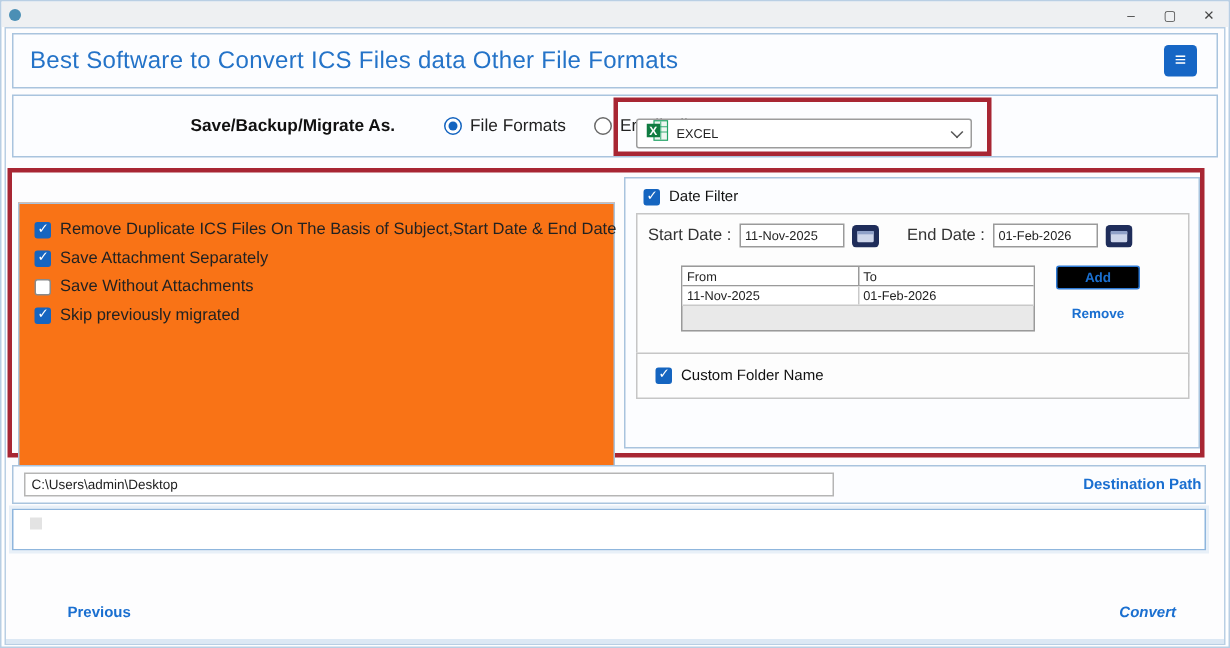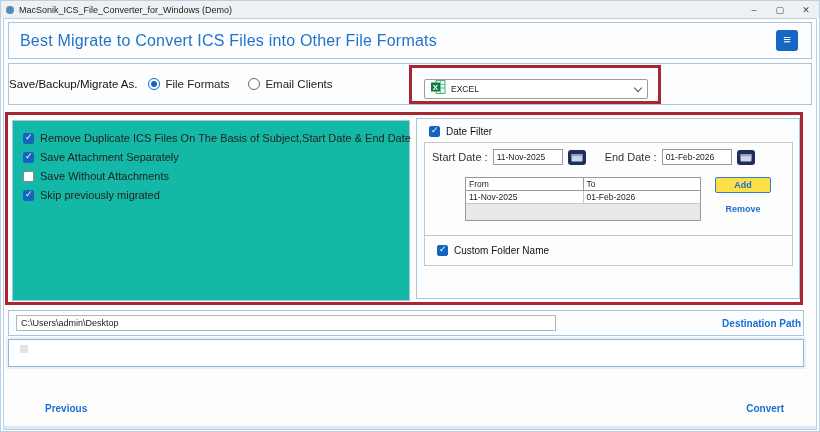--- a/index.html
+++ b/index.html
@@ -22,42 +22,42 @@
   .panel { border:1px solid #a9c4de; background:#fcfdff; position:absolute; }
 
   
   .header-panel { left:4px; top:3px; width:804px; height:37px; display:flex; align-items:center; }
   .header-title { margin-left:11px; font-size:16px; color:#2473c8; letter-spacing:.2px; }
   .menu-btn { margin-left:auto; margin-right:13px; width:22px; height:21px; background:#1666c5;
               border-radius:3px; color:#fff; font-size:13px; line-height:20px; text-align:center; cursor:pointer; }
 
   
   .save-panel { left:4px; top:44px; width:804px; height:42px; display:flex; align-items:center; }
-  .save-label { font-size:11.5px; font-weight:normal; color:#111;text-align:right; }
-  .radio-group { display:flex; align-items:center; gap:19px;padding-left:11px; }
+  .save-label { margin-left:118px; font-size:11.5px; font-weight:bold; color:#111;text-align:right; }
+  .radio-group { display:flex; align-items:center; margin-left:22px; gap:19px;padding-left:11px; }
   .radio-item { display:flex; align-items:center; gap:5px; font-size:11.5px; color:#222; cursor:pointer; }
   .radio { width:12px; height:12px; border-radius:50%; border:1px solid #6a6a6a; background:#fff;
            position:relative; flex:0 0 auto; }
   .radio.selected { border:1px solid #1565c0; }
   .radio.selected::after { content:""; position:absolute; left:2px; top:2px; width:6px; height:6px;
            border-radius:50%; background:#1565c0; }
   .dropdown-annotation { position:absolute; left:400px; top:1px; width:252px; height:39px;
            border:3px solid #a82633; }
   .dropdown { position:absolute; left:12px; top:11px; width:224px; height:20px; background:#fff;
            border:1px solid #9c9c9c; border-radius:2px; display:flex; align-items:center;
            padding:0 6px; cursor:pointer; }
   .dropdown-text { font-size:8.5px; color:#222; margin-left:5px; }
   .chevron { margin-left:auto; width:6px; height:6px; border-right:1px solid #555;
            border-bottom:1px solid #555; transform:rotate(45deg); margin-top:-3px; }
 
   
   .main-annotation { position:absolute; left:1px; top:93px; width:798px; height:193px;
            border:3px solid #a82633; background:transparent; }
-  .left-panel { position:absolute; left:4px; top:5px; width:398px; height:181px;
-           border:1px solid #a9c4de; background:#14b8a6; padding:11px 0 0 10px; }
+  .left-panel { position:absolute; left:4px; top:20px; width:398px; height:181px;
+           border:1px solid #a9c4de; background:#f97316; padding:11px 0 0 10px; }
   .cb-row { display:flex; align-items:center; gap:6px; margin-bottom:7px; cursor:pointer; }
   .options-list .cb-row:nth-child(4) { }
   .cb { width:11px; height:11px; border:1px solid #8a8a8a; border-radius:2px; background:#fff;
         position:relative; flex:0 0 auto; }
   .cb.checked { background:#1565c0; border-color:#1565c0; }
   .cb.checked::after { content:"✓"; position:absolute; left:1px; top:-2px; color:#fff; font-size:9px; }
   .cb-label { font-size:11px; color:#222; white-space:nowrap; }
 
   .right-panel { position:absolute; left:408px; top:3px; width:384px; height:181px;
            border:1px solid #a9c4de; background:#fcfdff; }
@@ -66,31 +66,31 @@
 
   .date-subpanel { position:absolute; left:7px; top:23px; width:369px; height:109px;
            border:1px solid #c6c6c6; background:#fdfdfd; }
   .date-row { display:flex; align-items:center; margin:6px 0 0 7px; gap:5px; }
   .date-label { font-size:11px; color:#333; white-space:nowrap; }
   .date-input { width:70px; height:16px; border:1px solid #9a9a9a; font-size:8.5px;
            font-family:"Liberation Sans",sans-serif; padding:0 3px; color:#222; }
   .cal-btn { width:18px; height:15px; border:none; background:transparent; padding:0; cursor:pointer; }
   .end-group { margin-left:14px; }
 
-  .table-row-wrap { display:flex; margin:12px 0 0 18px;padding-left:22px; }
+  .table-row-wrap { display:flex; margin:12px 0 0 7px;padding-left:22px; }
   .date-table { width:236px; height:44px; border:1px solid #9a9a9a; background:#e9e9e9;
            display:flex; flex-direction:column; }
   .dt-head { display:flex; background:#fff; border-bottom:1px solid #9a9a9a; }
   .dt-head span { flex:1; font-size:8.5px; color:#222; padding:1px 3px; }
   .dt-head span:first-child { border-right:1px solid #9a9a9a; }
   .dt-row { display:flex; background:#fff; border-bottom:1px solid #c9c9c9; }
   .dt-row span { flex:1; font-size:8.5px; color:#222; padding:1px 3px; }
   .dt-row span:first-child { border-right:1px solid #c9c9c9; }
   .table-btn-col { display:flex; flex-direction:column; align-items:center; margin-left:14px; }
-  .add-btn { width:56px; height:16px; background:#fde047; border:1px solid #2f7bd6; color:#1a6fd0;
+  .add-btn { width:56px; height:16px; background:#000000; border:1px solid #2f7bd6; color:#1a6fd0;
            font-size:9px; font-weight:bold; font-family:"Liberation Sans",sans-serif;
            border-radius:2px; cursor:pointer; line-height:13px; }
   .remove-link { margin-top:11px; color:#1a6fd0; font-size:9px; font-weight:bold; cursor:pointer; }
 
   .folder-subpanel { position:absolute; left:7px; top:116px; width:369px; height:31px;
            border:1px solid #c6c6c6; background:#fdfdfd; display:flex; align-items:center; }
   .folder-subpanel .cb { margin-left:12px; }
   .folder-label { margin-left:6px; }
   .folder-input { margin-left:9px; width:200px; height:16px; border:1px solid #9a9a9a;
            background:#fff; font-size:9px; color:#222; display:flex; align-items:center;
@@ -105,42 +105,41 @@
            cursor:pointer; white-space:nowrap; }
 
   
   .log-panel { left:4px; top:320px; width:796px; height:28px; border:1px solid #8fb6dd;
            outline:2px solid #e8f0f8; background:#fff; }
   .log-square { width:8px; height:8px; background:#e3e3e3; margin:5px 0 0 11px; }
 
   
   .footer-btn { position:absolute; color:#1a6fd0; font-size:10px; font-weight:bold; cursor:pointer; }
   .previous-btn { left:41px; top:384px; }
-  .convert-btn { right:32px; top:384px; }
+  .convert-btn { right:32px; top:384px;font-style:italic; }
   .bottom-strip { position:absolute; left:0; right:0; bottom:0; height:3px; background:#dce8f4; }
 </style>
 </head>
 <body>
 
 <div class="window">
 
   <div class="titlebar">
     <span class="title-icon"></span>
-    <span class="title-text">MacSonik_ICS_File_Converter_for_Windows (Demo)</span>
     <div class="win-controls">
       <span class="win-btn">–</span>
       <span class="win-btn">▢</span>
       <span class="win-btn">✕</span>
     </div>
   </div>
 
   <div class="app-body">
 
     <div class="panel header-panel">
-      <span class="header-title">Best Migrate to Convert ICS Files into Other File Formats</span>
+      <span class="header-title">Best Software to Convert ICS Files data Other File Formats</span>
       <div class="menu-btn">≡</div>
     </div>
 
     <div class="panel save-panel">
       <span class="save-label">Save/Backup/Migrate As.</span>
       <div class="radio-group">
           <span class="radio-item">
             <span class="radio selected"></span>
             <span>File Formats</span>
           </span>

